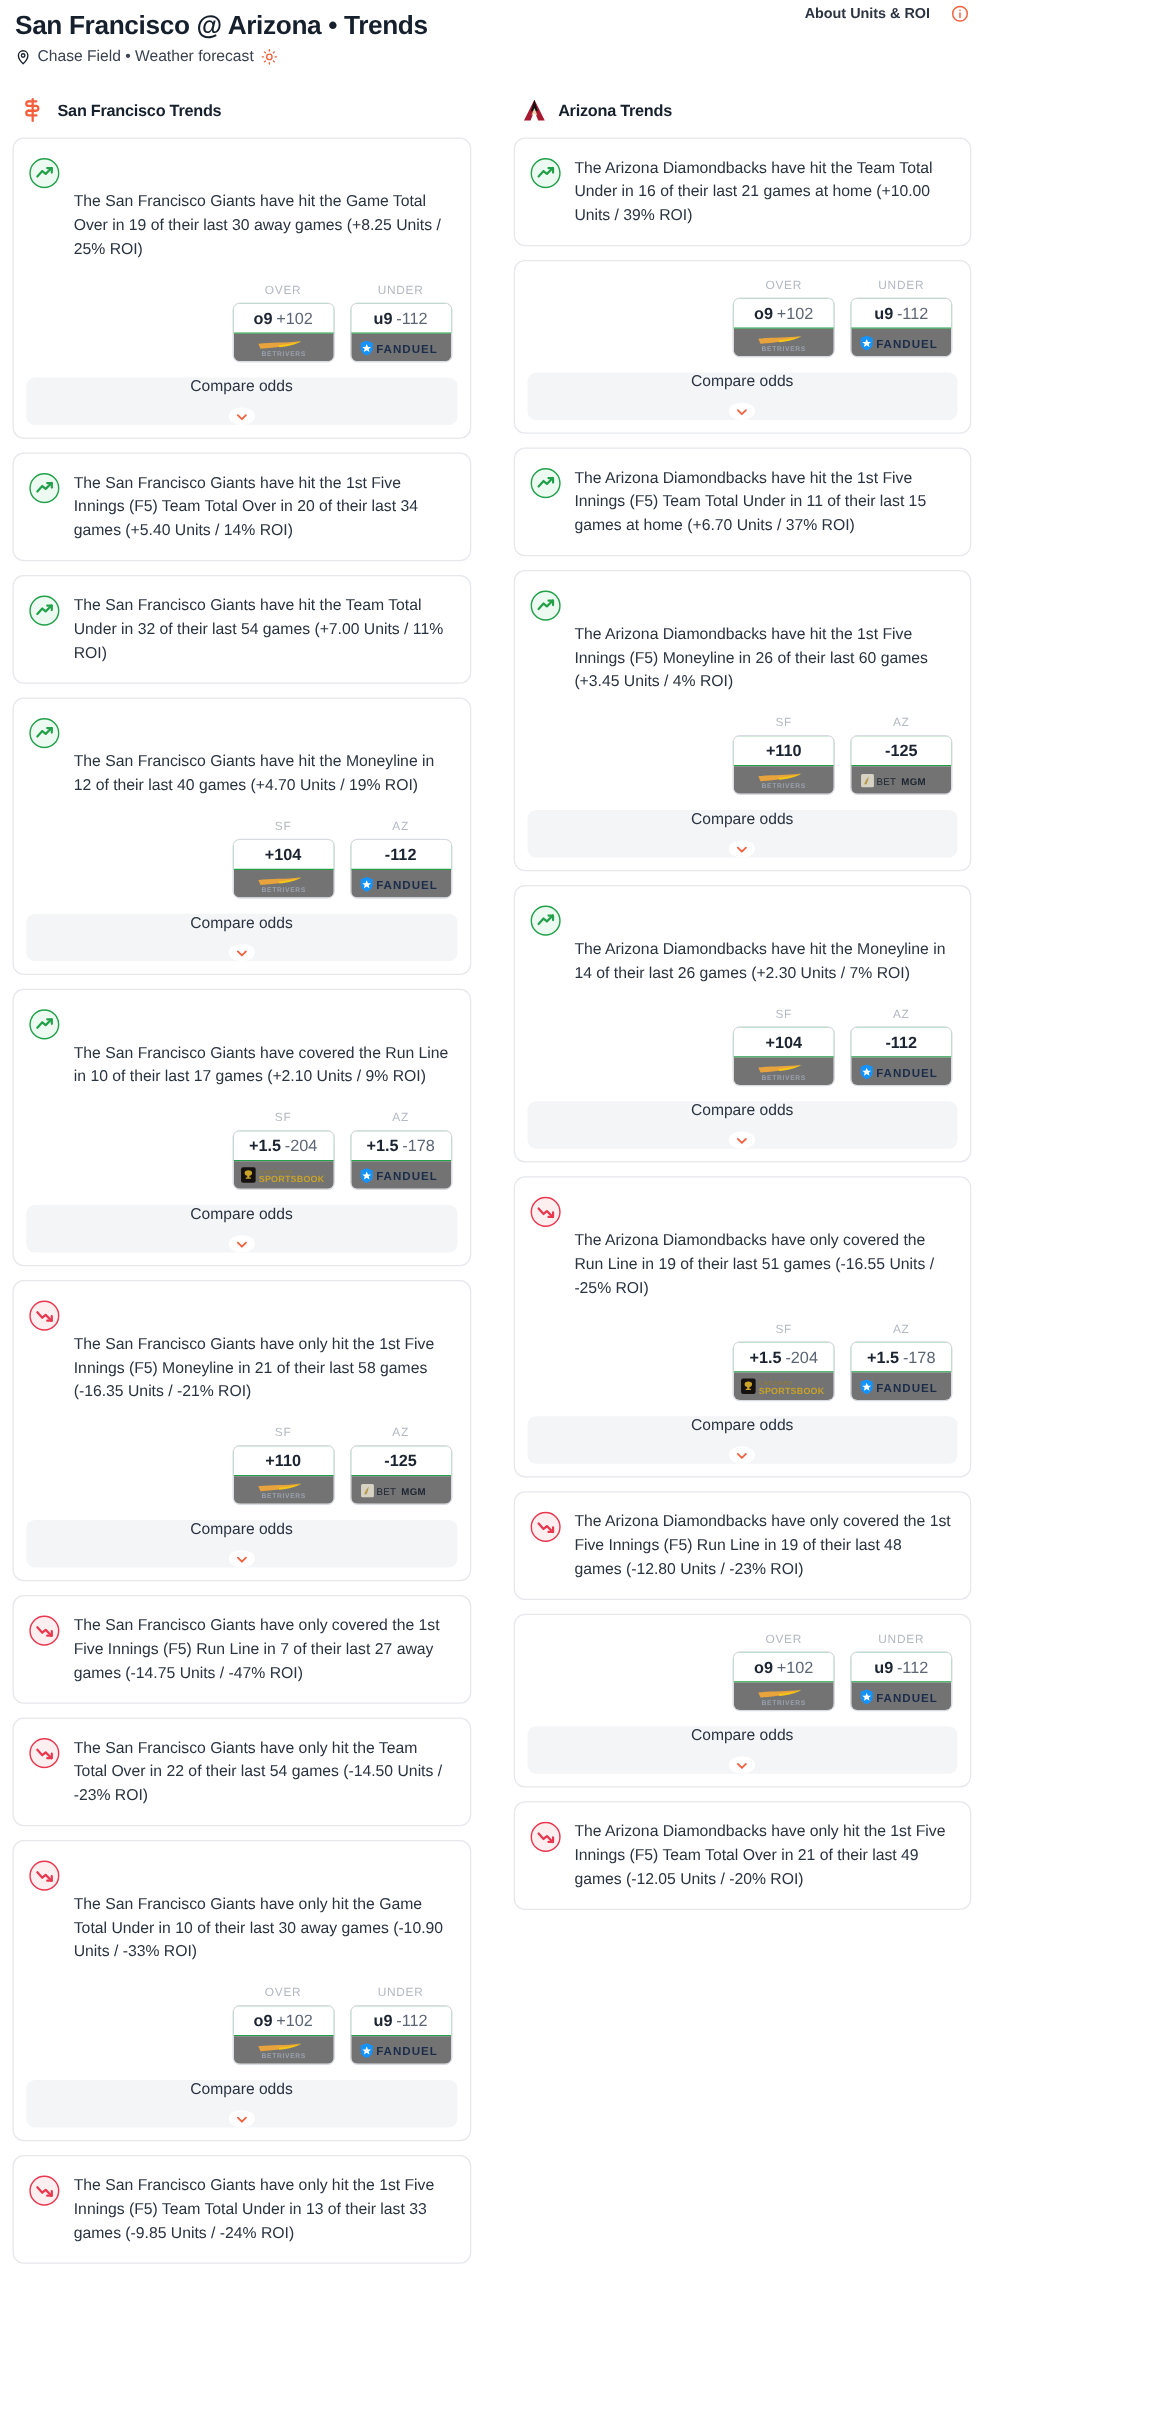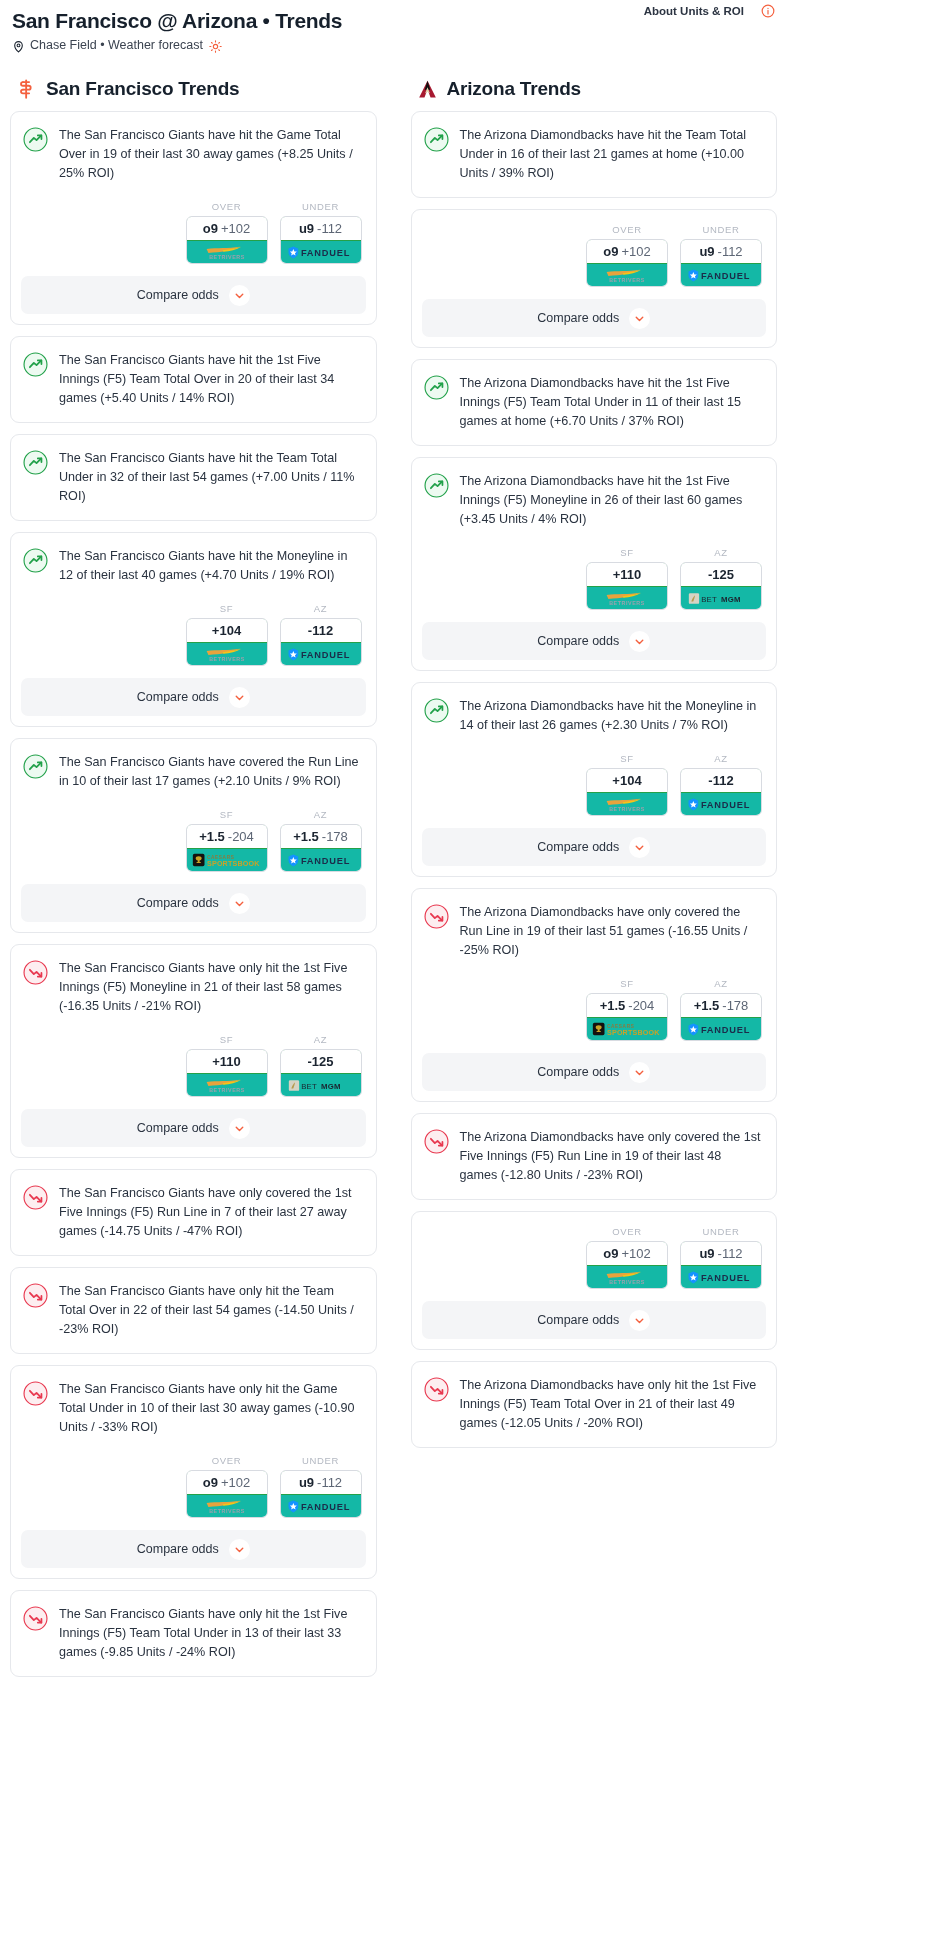--- a/index.html
+++ b/index.html
@@ -30,38 +30,38 @@
     cursor: pointer;
   }
   .info-icon { width: 14px; height: 14px; display: inline-block; flex: none; }
 
   
   .cols { display: flex; gap: 34px; margin-top: 26px; align-items: flex-start; }
   .col { flex: 1 1 0; min-width: 0; }
 
   .col-head { display: flex; align-items: center; gap: 9px; padding-left: 6px; margin-bottom: 11px; }
   .col-head .logo { width: 21px; height: 21px; flex: none; display: block; }
-  .col-head .ttl { font-size: 19px; font-weight: 700; color: #16202c; letter-spacing: -0.2px; }
+  .col-head .ttl { font-size: 13px; font-weight: 700; color: #16202c; letter-spacing: -0.2px; }
 
   
   .card {
     border: 1px solid #e6e8ec;
     border-radius: 9px;
     background: #fff;
     margin-bottom: 11px;
     overflow: hidden;
   }
   .card-body { display: flex; gap: 11px; padding: 14px 14px 0 12px; }
   .tic { width: 25px; height: 25px; flex: none; margin-top: 1px; }
   .tic svg { display: block; }
   .trend-text {
     font-size: 12.6px; line-height: 19px; color: #2a3340;
     padding-bottom: 14px; flex: 1 1 auto;
   }
-  .card.has-odds .trend-text { padding-bottom: 4px; }
+  .card.has-odds .trend-text { padding-bottom: 4px; margin-top: 27px; }
 
   
   .odds-row {
     display: flex; justify-content: flex-end; gap: 12px;
     padding: 14px 14px 12px 14px;
   }
   .odds-cell { width: 82px; }
   .odds-cap {
     text-align: center; font-size: 9.5px; letter-spacing: 0.6px;
     color: #b3b8c2; font-weight: 400; margin-bottom: 4px;
@@ -73,30 +73,30 @@
   .odds-val {
     border: 1px solid #24a148; border-radius: 5px 5px 0 0;
     margin: -1px -1px 0 -1px;
     height: 25px; display: flex; align-items: center; justify-content: center;
     font-size: 13px; font-weight: 700; color: #1b2430; background: #fff;
     white-space: nowrap;
   }
   .odds-val .sub { font-weight: 400; color: #5d6675; margin-left: 3px; }
   .odds-book {
     height: 22px; display: flex; align-items: center; justify-content: center;
-    background: #14b8a6;
+    background: #737373;
   }
   .odds-book svg { display: block; }
 
   
   .compare {
     margin: 0 10px 10px 10px;
     background: #f4f5f7; border-radius: 7px;
     height: 38px; display: flex; align-items: center; justify-content: center;
-    gap: 10px; cursor: pointer;
+    gap: 10px; cursor: pointer; flex-direction: column;
   }
   .compare .lbl { font-size: 12.5px; color: #2a3340; }
   .compare .chev {
     width: 21px; height: 21px; border-radius: 50%; background: #fff;
     display: flex; align-items: center; justify-content: center;
   }
 </style>
 </head>
 <body>
 

